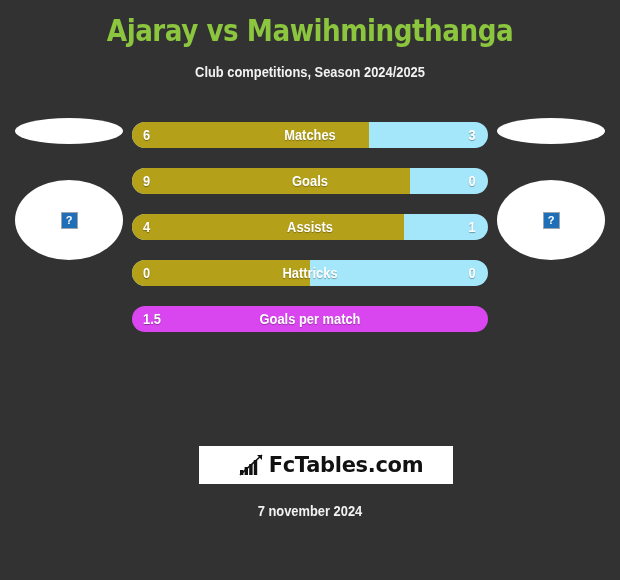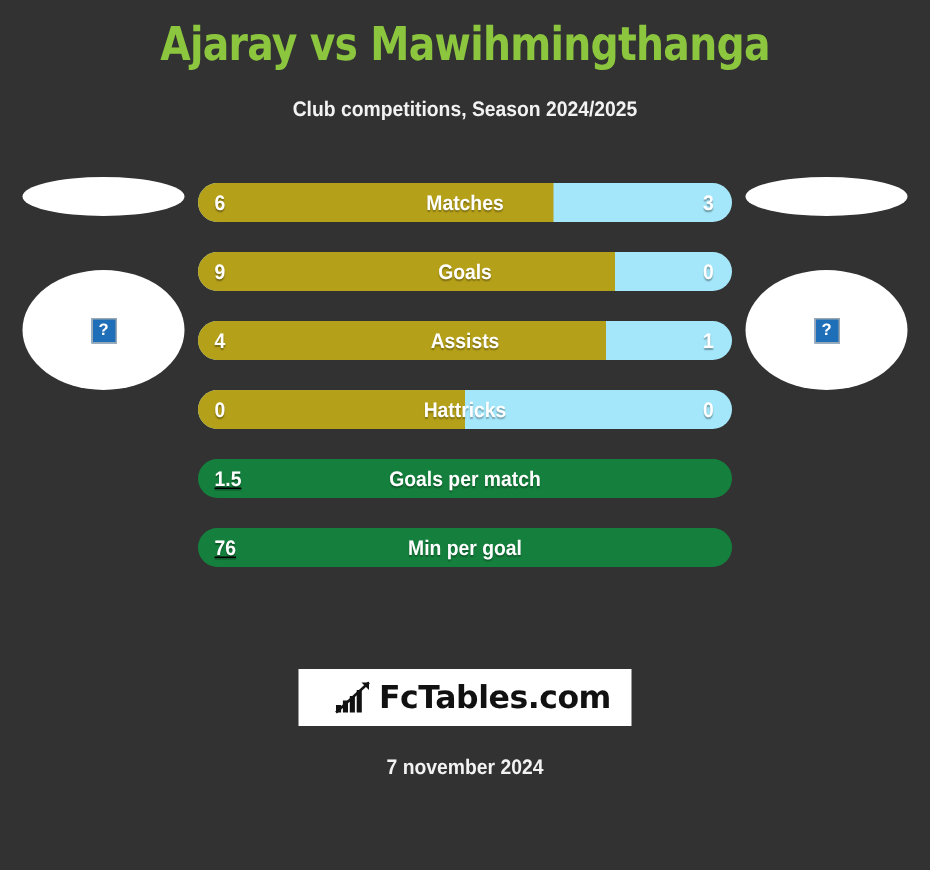--- a/index.html
+++ b/index.html
@@ -62,21 +62,21 @@
   .stats { position:absolute; top:122px; left:132px; width:356px; }
   .row {
     position:relative;
     height:26px;
     margin-bottom:20px;
     border-radius:13px;
     overflow:hidden;
     background:#a5e7fa;
     display:flex; align-items:center;
   }
-  .row.single { background:#15803d;text-decoration:underline; }
+  .row.single { background:#d946ef; }
 
   .fill-home {
     position:absolute; left:0; top:0; bottom:0;
     background:#b5a019;
   }
   .val {
     position:relative; z-index:2;
     font-size:14px; font-weight:bold;
     color:#ffffff;
     text-shadow:0 1px 1px rgba(0,0,0,0.35);
@@ -92,21 +92,21 @@
     color:#ffffff;
     text-shadow:0 1px 1px rgba(0,0,0,0.3);
     transform:scaleX(0.92);
     white-space:nowrap;
   }
   .row.single .label { text-align:center; }
 
   
   .logo-box {
     position:absolute; top:446px; left:199px;
-    width:222px; height:38px;
+    width:254px; height:38px;
     background:#ffffff;
     display:flex; align-items:center; justify-content:center;
     gap:5px;
     padding-left:9px;
   }
   .logo-icon { width:26px; height:24px; display:block; }
   .logo-text {
     font-size:21px; font-weight:bold; color:#111111;
     letter-spacing:-0.3px;
     font-family:"DejaVu Sans","Liberation Sans", sans-serif;
@@ -167,24 +167,20 @@
       <div class="row">
         <div class="fill-home" style="width: 50%;"></div>
         <span class="val home">0</span>
         <span class="label">Hattricks</span>
         <span class="val away">0</span>
       </div>
       <div class="row single">
         <span class="val home">1.5</span>
         <span class="label">Goals per match</span>
       </div>
-      <div class="row single">
-        <span class="val home">76</span>
-        <span class="label">Min per goal</span>
-      </div>
     </div>
 
   <div class="logo-box">
     <svg class="logo-icon" viewBox="0 0 26 24">
       <path d="M2 22 L24 2" stroke="#111" stroke-width="1.6" fill="none"></path>
       <path d="M19 2 L24 2 L24 7 Z" fill="#111"></path>
       <rect x="2" y="17" width="3.4" height="5" fill="#111"></rect>
       <rect x="6.6" y="14" width="3.4" height="8" fill="#111"></rect>
       <rect x="11.2" y="11" width="3.4" height="11" fill="#111"></rect>
       <rect x="15.8" y="7" width="3.4" height="15" fill="#111"></rect>

